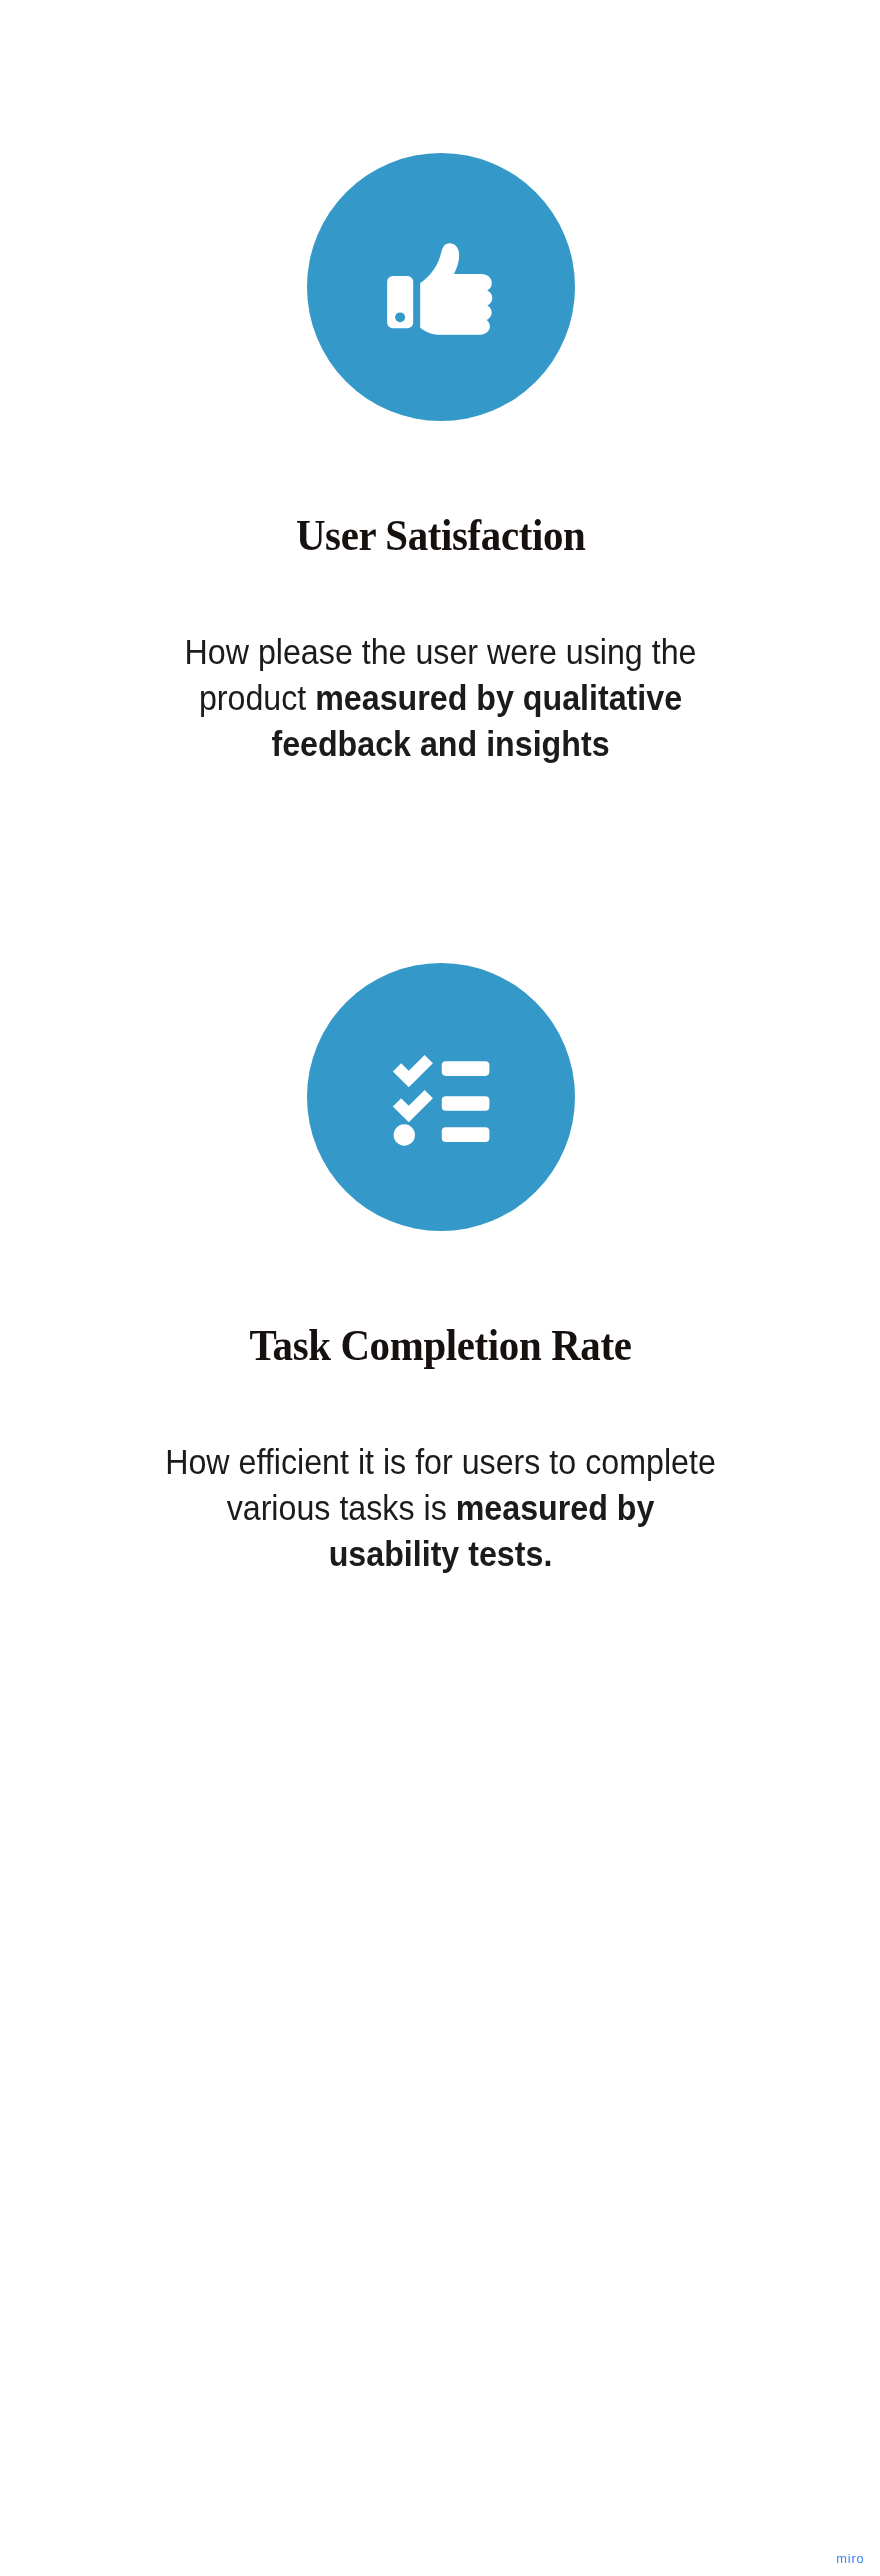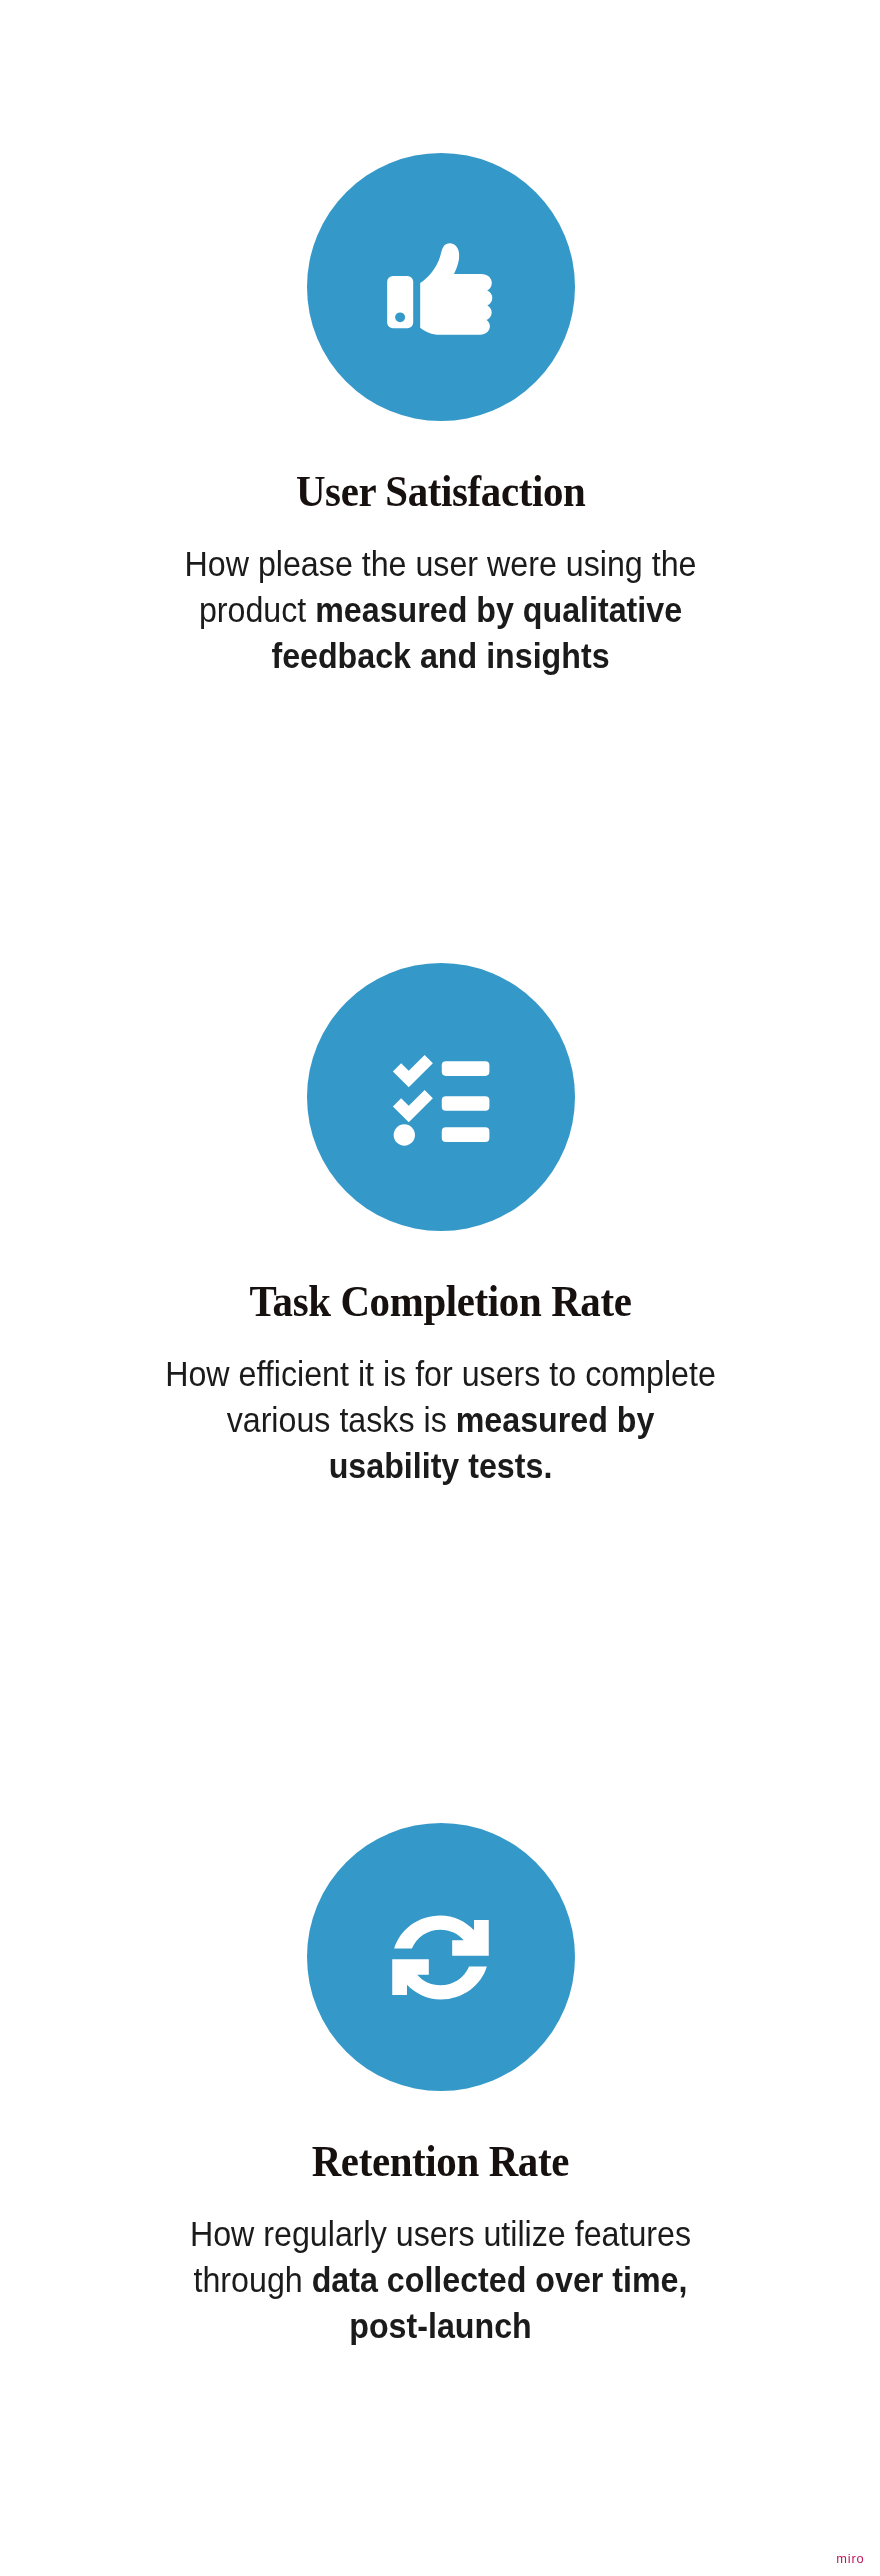--- a/index.html
+++ b/index.html
@@ -22,20 +22,21 @@
     background: #ffffff;
   }
 
   .card {
     position: absolute;
     left: 0;
     width: 881px;
     display: flex;
     flex-direction: column;
     align-items: center;
+    gap: 44px;
   }
 
   
   .icon-circle {
     width: 268px;
     height: 268px;
     border-radius: 50%;
     background: #3498c8;
     display: flex;
     align-items: center;
@@ -90,21 +91,21 @@
   #card-retention-rate .card-body  { margin-top: 25.6px; }
 
   
   .watermark {
     position: absolute;
     right: 16.6px;
     bottom: 10.5px;
     font-family: "Liberation Sans", sans-serif;
     font-size: 12.8px;
     letter-spacing: 0.8px;
-    color: #be185d;
+    color: #3b82f6;
     user-select: none;
   }
 </style>
 </head>
 <body>
 
 <div class="board">
 
   <div class="card" id="card-user-satisfaction">
     <div class="icon-circle">
@@ -152,53 +153,17 @@
 
           <circle cx="21.5" cy="79.5" r="8.4" fill="#ffffff"></circle>
           <rect x="51" y="73.5" width="37.5" height="11.5" rx="3.2" ry="3.2" fill="#ffffff"></rect>
         </svg>
       </span>
     </div>
     <div class="card-title">Task Completion Rate</div>
     <div class="card-body"><span>How efficient it is for users to complete various tasks is </span><b>measured by usability tests.</b></div>
   </div>
 
-  <div class="card" id="card-retention-rate">
-    <div class="icon-circle">
-      <span>
-        <svg width="127" height="127" viewBox="0 0 100 100" aria-hidden="true">
-
-          <path d="M50 17
-                   C 32.5 17 18.0 28.0 13.5 43.0
-                   L 27.5 43.0
-                   C 31.3 34.0 39.9 28.2 50.0 28.2
-                   C 57.4 28.2 64.0 31.4 68.3 36.5
-                   L 59.2 36.5
-                   L 59.2 48.6
-                   L 88.0 48.6
-                   L 88.0 20.5
-                   L 76.4 20.5
-                   L 76.4 28.6
-                   C 69.6 21.5 60.3 17 50 17 Z" fill="#ffffff"></path>
-
-          <path d="M50 83
-                   C 67.5 83 82.0 72.0 86.5 57.0
-                   L 72.5 57.0
-                   C 68.7 66.0 60.1 71.8 50.0 71.8
-                   C 42.6 71.8 36.0 68.6 31.7 63.5
-                   L 40.8 63.5
-                   L 40.8 51.4
-                   L 12.0 51.4
-                   L 12.0 79.5
-                   L 23.6 79.5
-                   L 23.6 71.4
-                   C 30.4 78.5 39.7 83 50 83 Z" fill="#ffffff"></path>
-        </svg>
-      </span>
-    </div>
-    <div class="card-title">Retention Rate</div>
-    <div class="card-body"><span>How regularly users utilize features through </span><b>data collected over time, post-launch</b></div>
-  </div>
 
   <div class="watermark">miro</div>
 
 </div>
 
 
 </body></html>

